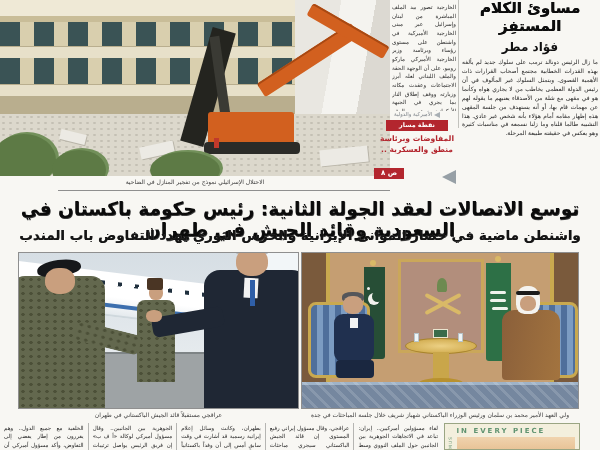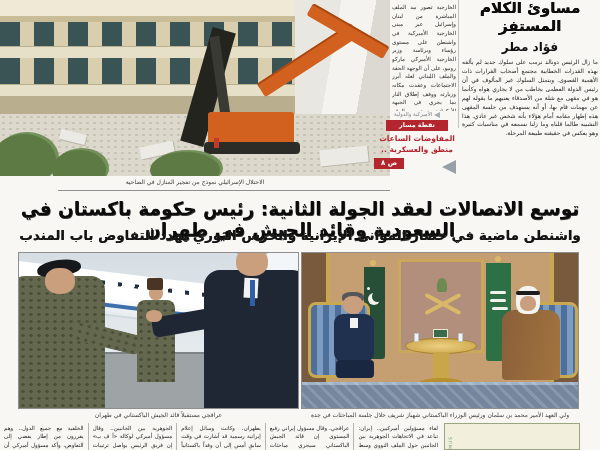--- a/index.html
+++ b/index.html
@@ -37,21 +37,21 @@
     text-shadow:0.4px 0 0 #0c0c0c; }
   .op-author { font-size:12px; font-weight:700; color:#111; text-align:center; margin:5px 0 4px; }
   .op-body { font-size:5.9px; line-height:1.5; color:#222; text-align:justify; }
 
   
   .feature { left:370px; top:111px; width:94px; height:85px; direction:rtl; }
   .feat-note { font-size:5.4px; color:#7c8288; text-align:center; }
   .feat-badge { margin:2px auto 2px; width:62px; background:#b3262e; color:#fff; font-size:6.4px;
     font-weight:700; text-align:center; padding:1px 0 2px; }
   .feat-line { font-size:7.6px; font-weight:700; color:#b3262e; text-align:center; line-height:1.45; }
-  .feat-foot { position:relative; height:18px; margin-top:3px; }
+  .feat-foot { position:relative; height:18px; margin-top:13px; }
   .page-ref { position:absolute; left:4px; top:0; background:#b3262e; color:#fff; font-size:7px;
     font-weight:700; padding:1px 7px 2px; }
   .arrow-left { position:absolute; right:8px; top:2px; width:0; height:0;
     border-top:7px solid transparent; border-bottom:7px solid transparent; border-right:14px solid #97a0a6; }
   .arrow-sm { display:inline-block; width:0; height:0; border-top:3px solid transparent;
     border-bottom:3px solid transparent; border-right:6px solid #a8afb4; vertical-align:middle; }
 
   
   .head-main { left:0; top:198px; width:600px; text-align:center; direction:rtl;
     font-size:18.5px; font-weight:800; color:#0b0b0b; text-shadow:0.5px 0.5px 0 #3c3c3c; }
@@ -181,21 +181,21 @@
 
   <div class="abs main-col">
     <div class="op-title">مساوئ الكلام المستفِز</div>
     <div class="op-author">فؤاد مطر</div>
     <div class="op-body">ما زال الرئيس دونالد ترمب على سلوك جديد لم يألفه بهذه القدرات الخطابية مجتمع أصحاب القرارات ذات الأهمية القصوى. ويتمثل السلوك غير المألوف في أن رئيس الدولة العظمى يخاطب من لا يجاري هواه وكأنما هو في مقهى مع شلة من الأصدقاء يعنيهم ما يقوله لهم عن مهمات قام بها، أو أنه يستهدف من جلسة المقهى هذه إظهار مقامه أمام هؤلاء بأنه شخص غير عادي. هذا التشبيه طالما قلناه وما زلنا نسمعه في مناسبات كثيرة وهو يعكس في حقيقته طبيعة المرحلة.</div>
   </div>
 
   <div class="abs feature">
     <div class="feat-note"><span class="arrow-sm"></span> <span>الأميركية والدولية</span></div>
     <div class="feat-badge">نقطة مسار</div>
-    <div class="feat-line">المفاوضات الساعات</div>
+    <div class="feat-line">المفاوضات وبرئاسة</div>
     <div class="feat-line">منطق والعسكرية ..</div>
     <div class="feat-foot">
       <span class="page-ref">ص ٨</span>
       <span class="arrow-left"></span>
     </div>
   </div>
 
   <div class="abs head-main">توسع الاتصالات لعقد الجولة الثانية: رئيس حكومة باكستان في السعودية وقائد الجيش في طهران</div>
   <div class="abs head-sub">واشنطن ماضية في حصار الموانئ الإيرانية والحرس الثوري يهدد التفاوض باب المندب</div>
 
@@ -276,15 +276,19 @@
   <div class="abs bottom-cols">
     <div class="bcol">لقاء مسؤولين أميركيين.. إيران: تباعد في الاتجاهات الجوهرية بين الجانبين حول الملف النووي وسط ترقب لجولة مسقط المقبلة.</div>
     <div class="bcol">عراقجي، وقال مسؤول إيراني رفيع المستوى إن قائد الجيش الباكستاني سيجري مباحثات موسعة في طهران إلى جانب وفد عسكري مرافق.</div>
     <div class="bcol">بطهران، وكانت وسائل إعلام إيرانية رسمية قد أشارت في وقت سابق أمس إلى أن وفداً باكستانياً رفيعاً وصل لبحث التطورات.</div>
     <div class="bcol">الجوهرية بين الجانبين.. وقال مسؤول أميركي لوكالة «أ ف ب» إن فريق الرئيس يواصل ترتيبات اللقاءات المقبلة في المنطقة.</div>
     <div class="bcol">الخلفية مع جميع الدول.. وهم يقررون من إطار يفضي إلى التفاوض، وأكد مسؤول أميركي أن واشنطن تضع إعلان المبادئ قيد الدرس.</div>
   </div>
 
   <div class="abs ad-box">
     <div class="ad-side">MUS</div>
+    <div>
+      <div class="ad-head">IN EVERY PIECE</div>
+      <div class="ad-img"></div>
+    </div>
   </div>
 
 </div>
 
 </body></html>

